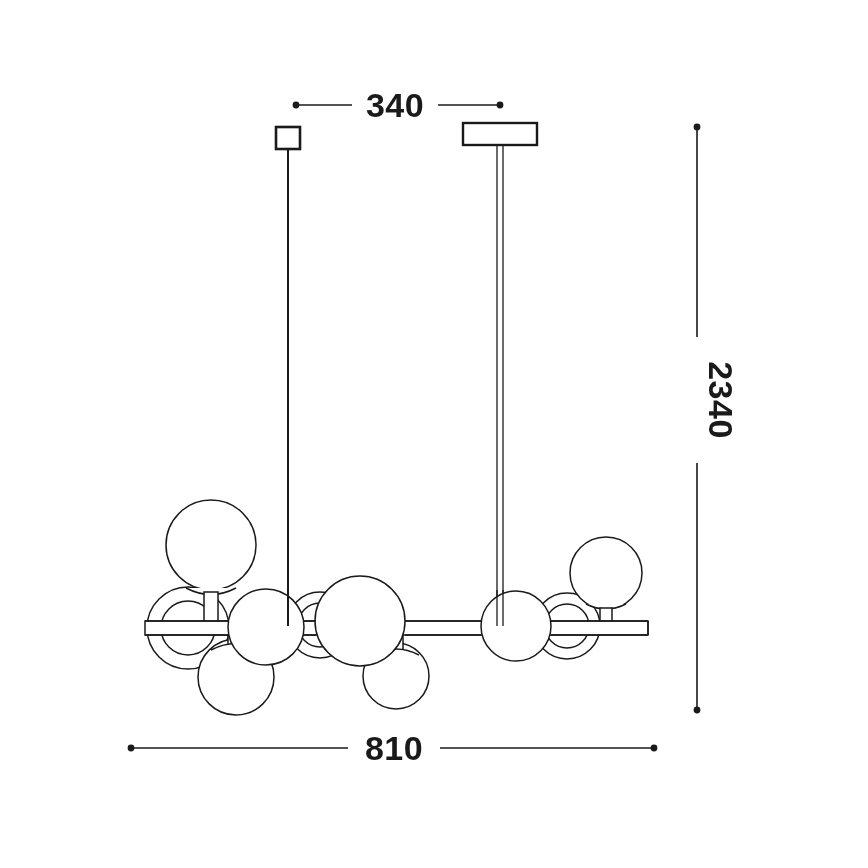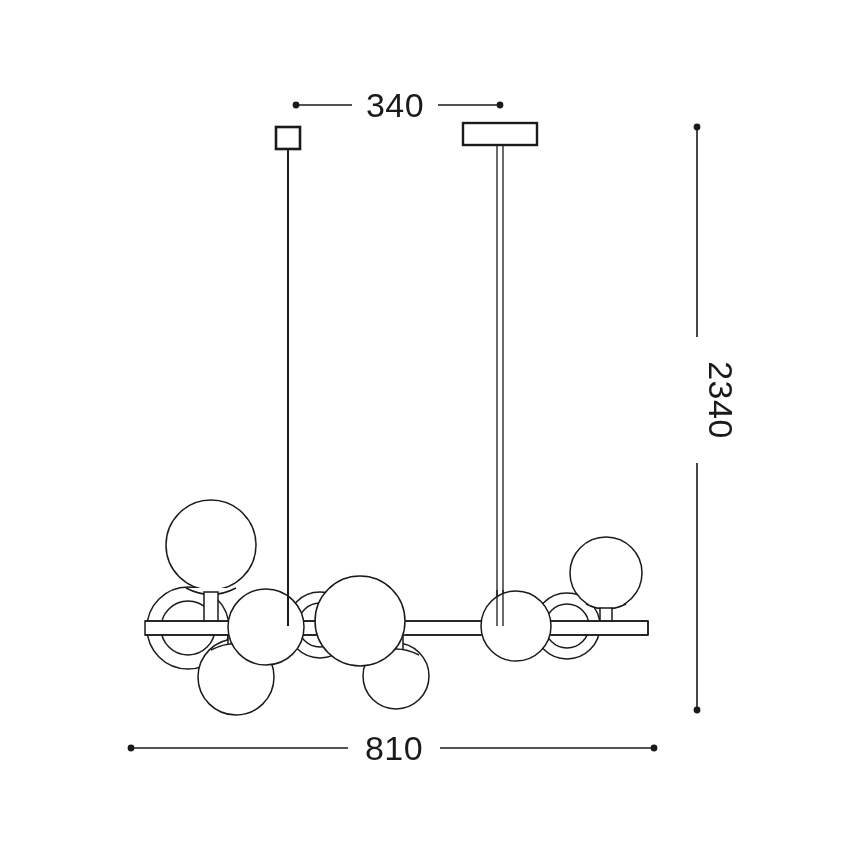--- a/index.html
+++ b/index.html
@@ -11,20 +11,21 @@
     width: 868px;
     height: 868px;
     font-family: "Liberation Sans", sans-serif;
     overflow: hidden;
   }
   #drawing-root {
     position: relative;
     width: 868px;
     height: 868px;
     background: #ffffff;
+    font-weight: bold;
   }
   svg#technical-drawing {
     display: block;
     width: 868px;
     height: 868px;
   }
   .dim-text {
     font-family: "Liberation Sans", sans-serif;
     font-size: 34px;
     fill: #1a1a1a;

